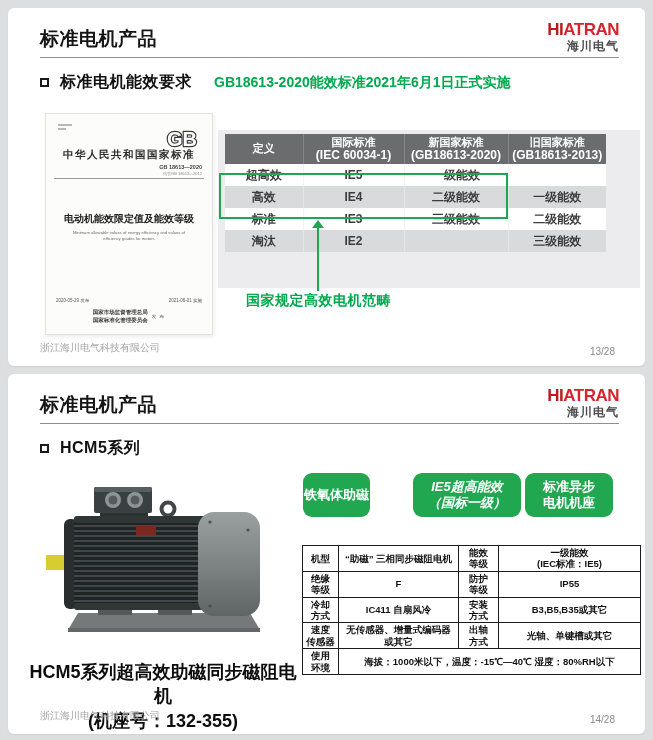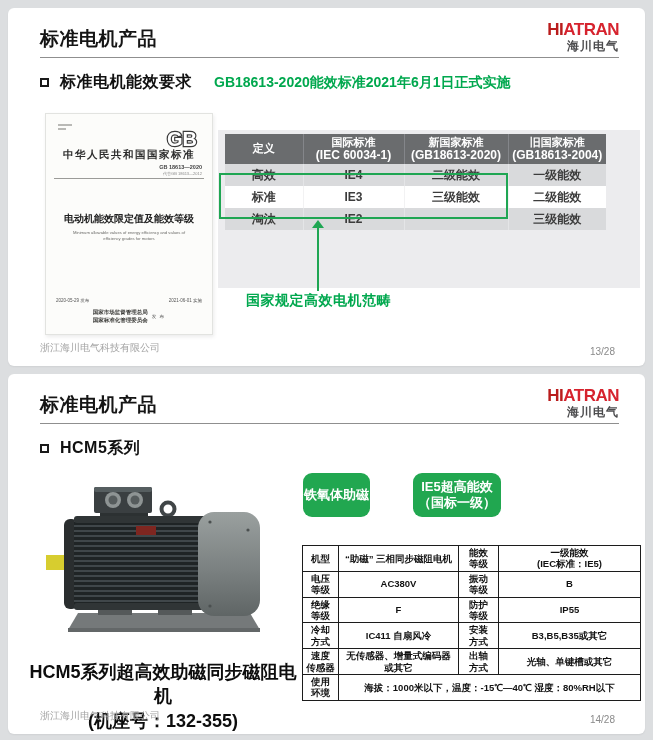--- a/index.html
+++ b/index.html
@@ -71,21 +71,21 @@
   .footer-company { position: absolute; left: 32px; bottom: 11px; font-size: 10px; color: #a3a3a3; }
   .footer-page { position: absolute; right: 30px; bottom: 9px; font-size: 10px; color: #8a8a8a; }
 
   
   .badge {
     position: absolute; top: 99px; height: 44px; background: #21a750; border-radius: 9px;
     color: #fff; font-size: 13px; font-weight: 700; display: flex; align-items: center; justify-content: center;
     text-align: center; white-space: pre-line; line-height: 1.25;
   }
   #badge-0 { left: 295px; width: 67px; }
-  #badge-1 { left: 405px; width: 88px; }
+  #badge-1 { left: 405px; width: 108px; font-style: italic; }
   #badge-2 { left: 517px; width: 88px; }
 
   .motor-wrap { position: absolute; left: 30px; top: 108px; width: 250px; height: 165px; }
   .caption { position: absolute; left: 18px; top: 286px; width: 274px; text-align: center; font-size: 18px; font-weight: 800; color: #0d0d0d; white-space: pre-line; line-height: 1.35; }
 
   table.spec { position: absolute; left: 294px; top: 171px; border-collapse: collapse; table-layout: fixed; background: #fff; }
   table.spec td { border: 1px solid #1c1c1c; text-align: center; vertical-align: middle; font-size: 9.5px; font-weight: 700; color: #111; line-height: 1.2; white-space: pre-line; height: 22px; padding: 1px 2px; }
 
   .svg-block { display: block; }
 </style>
@@ -154,22 +154,28 @@
         <th>
               <span class="m">国际标准</span>
               <span class="s">(IEC 60034-1)</span>
             </th>
         <th>
               <span class="m">新国家标准</span>
               <span class="s">(GB18613-2020)</span>
             </th>
         <th>
               <span class="m">旧国家标准</span>
-              <span class="s">(GB18613-2004)</span>
+              <span class="s">(GB18613-2013)</span>
             </th>
+      </tr>
+      <tr>
+        <td>超高效</td>
+        <td>IE5</td>
+        <td>一级能效</td>
+        <td></td>
       </tr>
       <tr class="alt">
         <td>高效</td>
         <td>IE4</td>
         <td>二级能效</td>
         <td>一级能效</td>
       </tr>
       <tr>
         <td>标准</td>
         <td>IE3</td>
@@ -204,20 +210,22 @@
   <div class="hdr-rule"></div>
 
   <div class="section">
     <span class="bullet"></span>
     <span class="section-title">HCM5系列</span>
   </div>
 
   <div class="badge" id="badge-0">铁氧体助磁</div>
   <div class="badge" id="badge-1">IE5超高能效
 （国标一级）</div>
+  <div class="badge" id="badge-2">标准异步
+电机机座</div>
 
   <div class="motor-wrap">
     <svg class="svg-block" width="250" height="165" viewBox="0 0 250 165">
       <defs>
         <pattern id="fins" width="6" height="5" patternUnits="userSpaceOnUse">
           <rect width="6" height="5" fill="#1f2425"></rect>
           <rect y="3" width="6" height="2" fill="#40474a"></rect>
         </pattern>
         <linearGradient id="drum" x1="0" y1="0" x2="0" y2="1">
           <stop offset="0" stop-color="#9aa09f"></stop>
@@ -273,28 +281,20 @@
     <tbody>
         <tr>
       <td>机型</td>
       <td>“助磁” 三相同步磁阻电机</td>
       <td>能效
 等级</td>
       <td>一级能效
 (IEC标准：IE5)</td>
     </tr>
     <tr>
-      <td>电压
-等级</td>
-      <td>AC380V</td>
-      <td>振动
-等级</td>
-      <td>B</td>
-    </tr>
-    <tr>
       <td>绝缘
 等级</td>
       <td>F</td>
       <td>防护
 等级</td>
       <td>IP55</td>
     </tr>
     <tr>
       <td>冷却
 方式</td>

